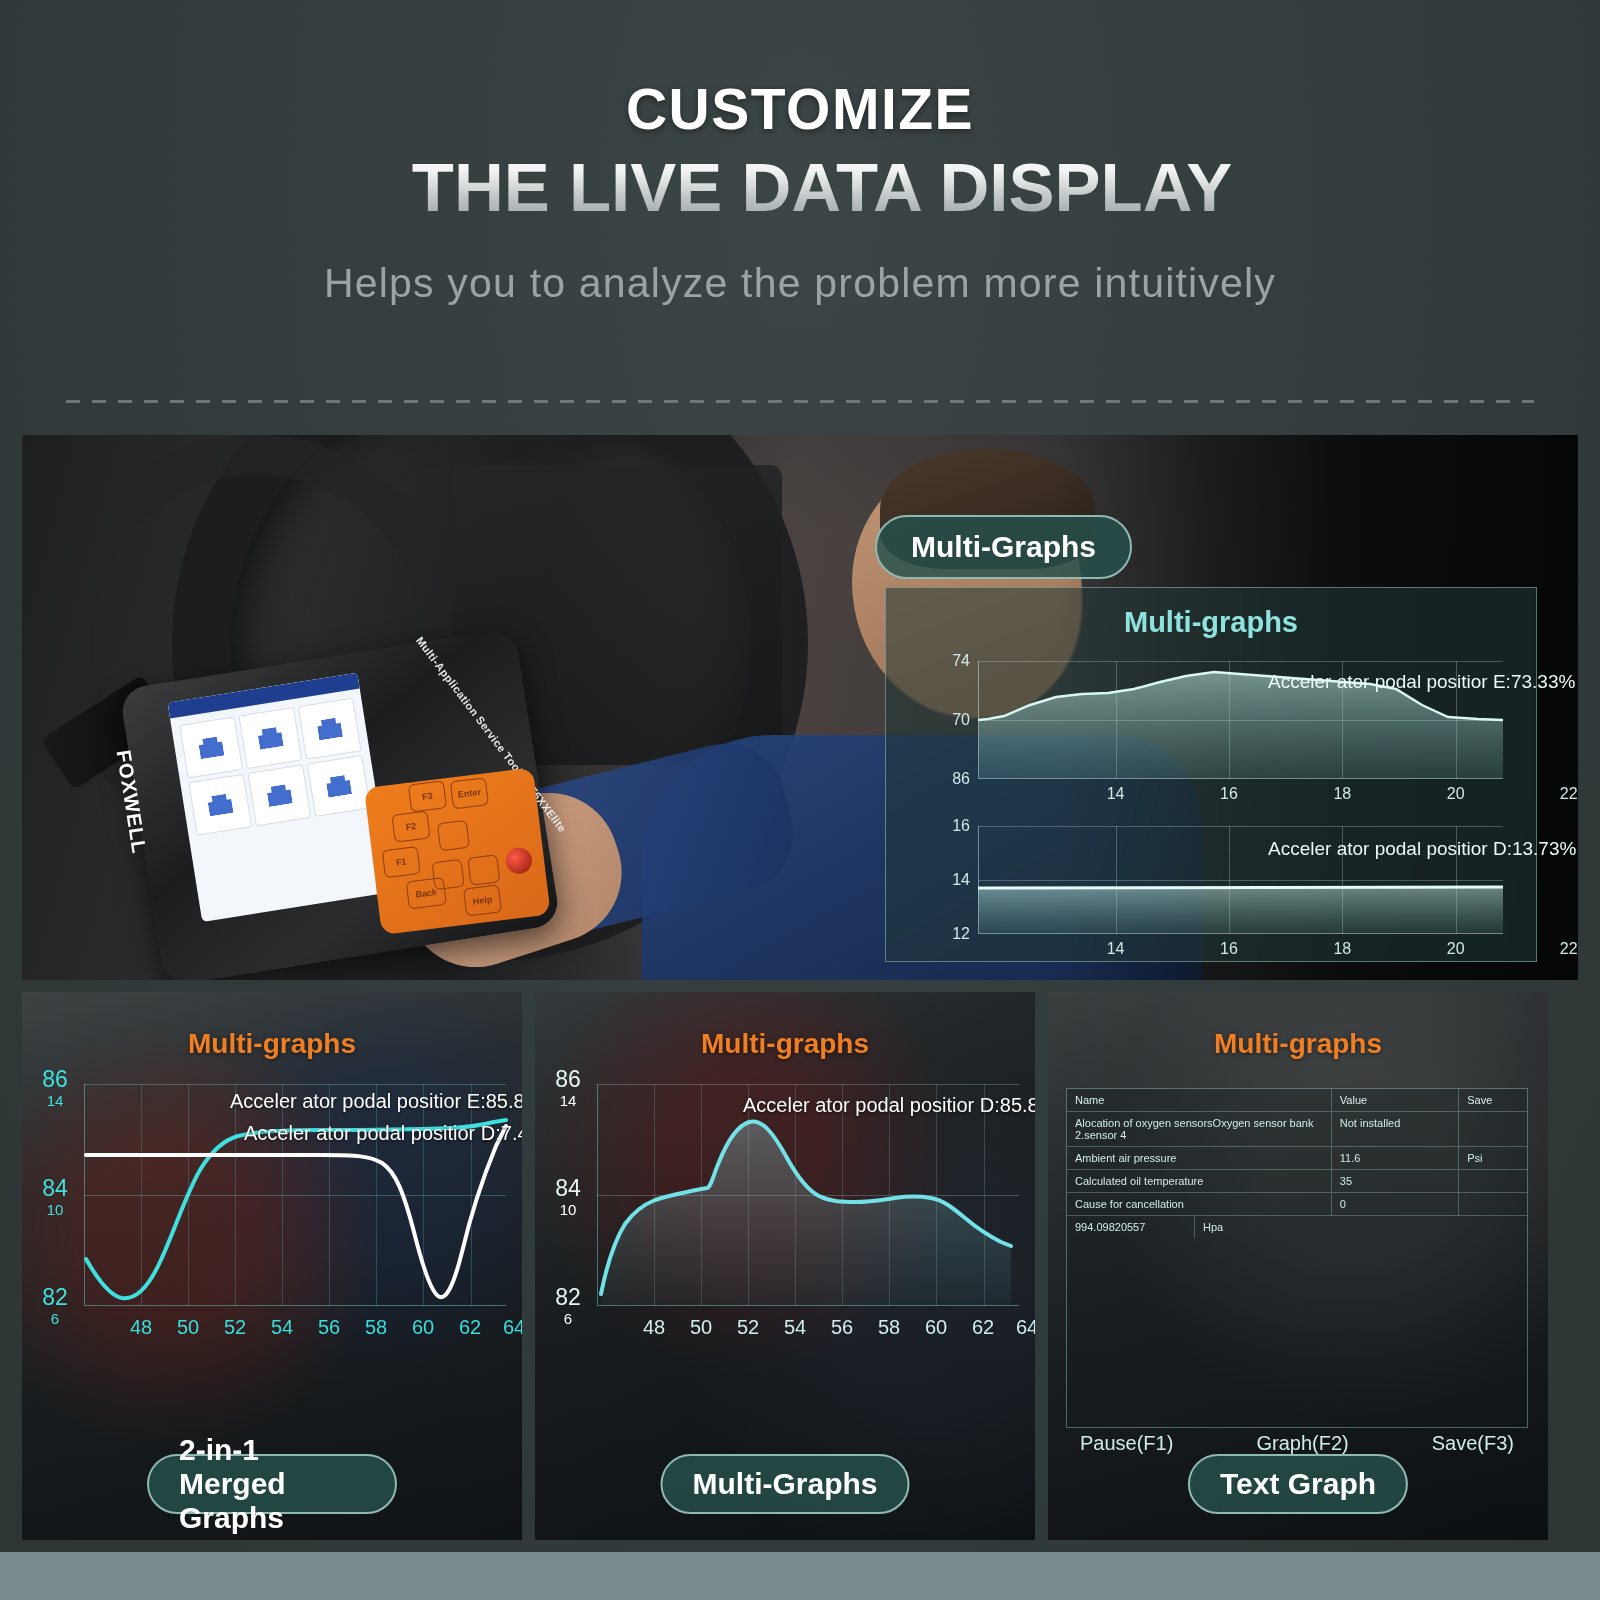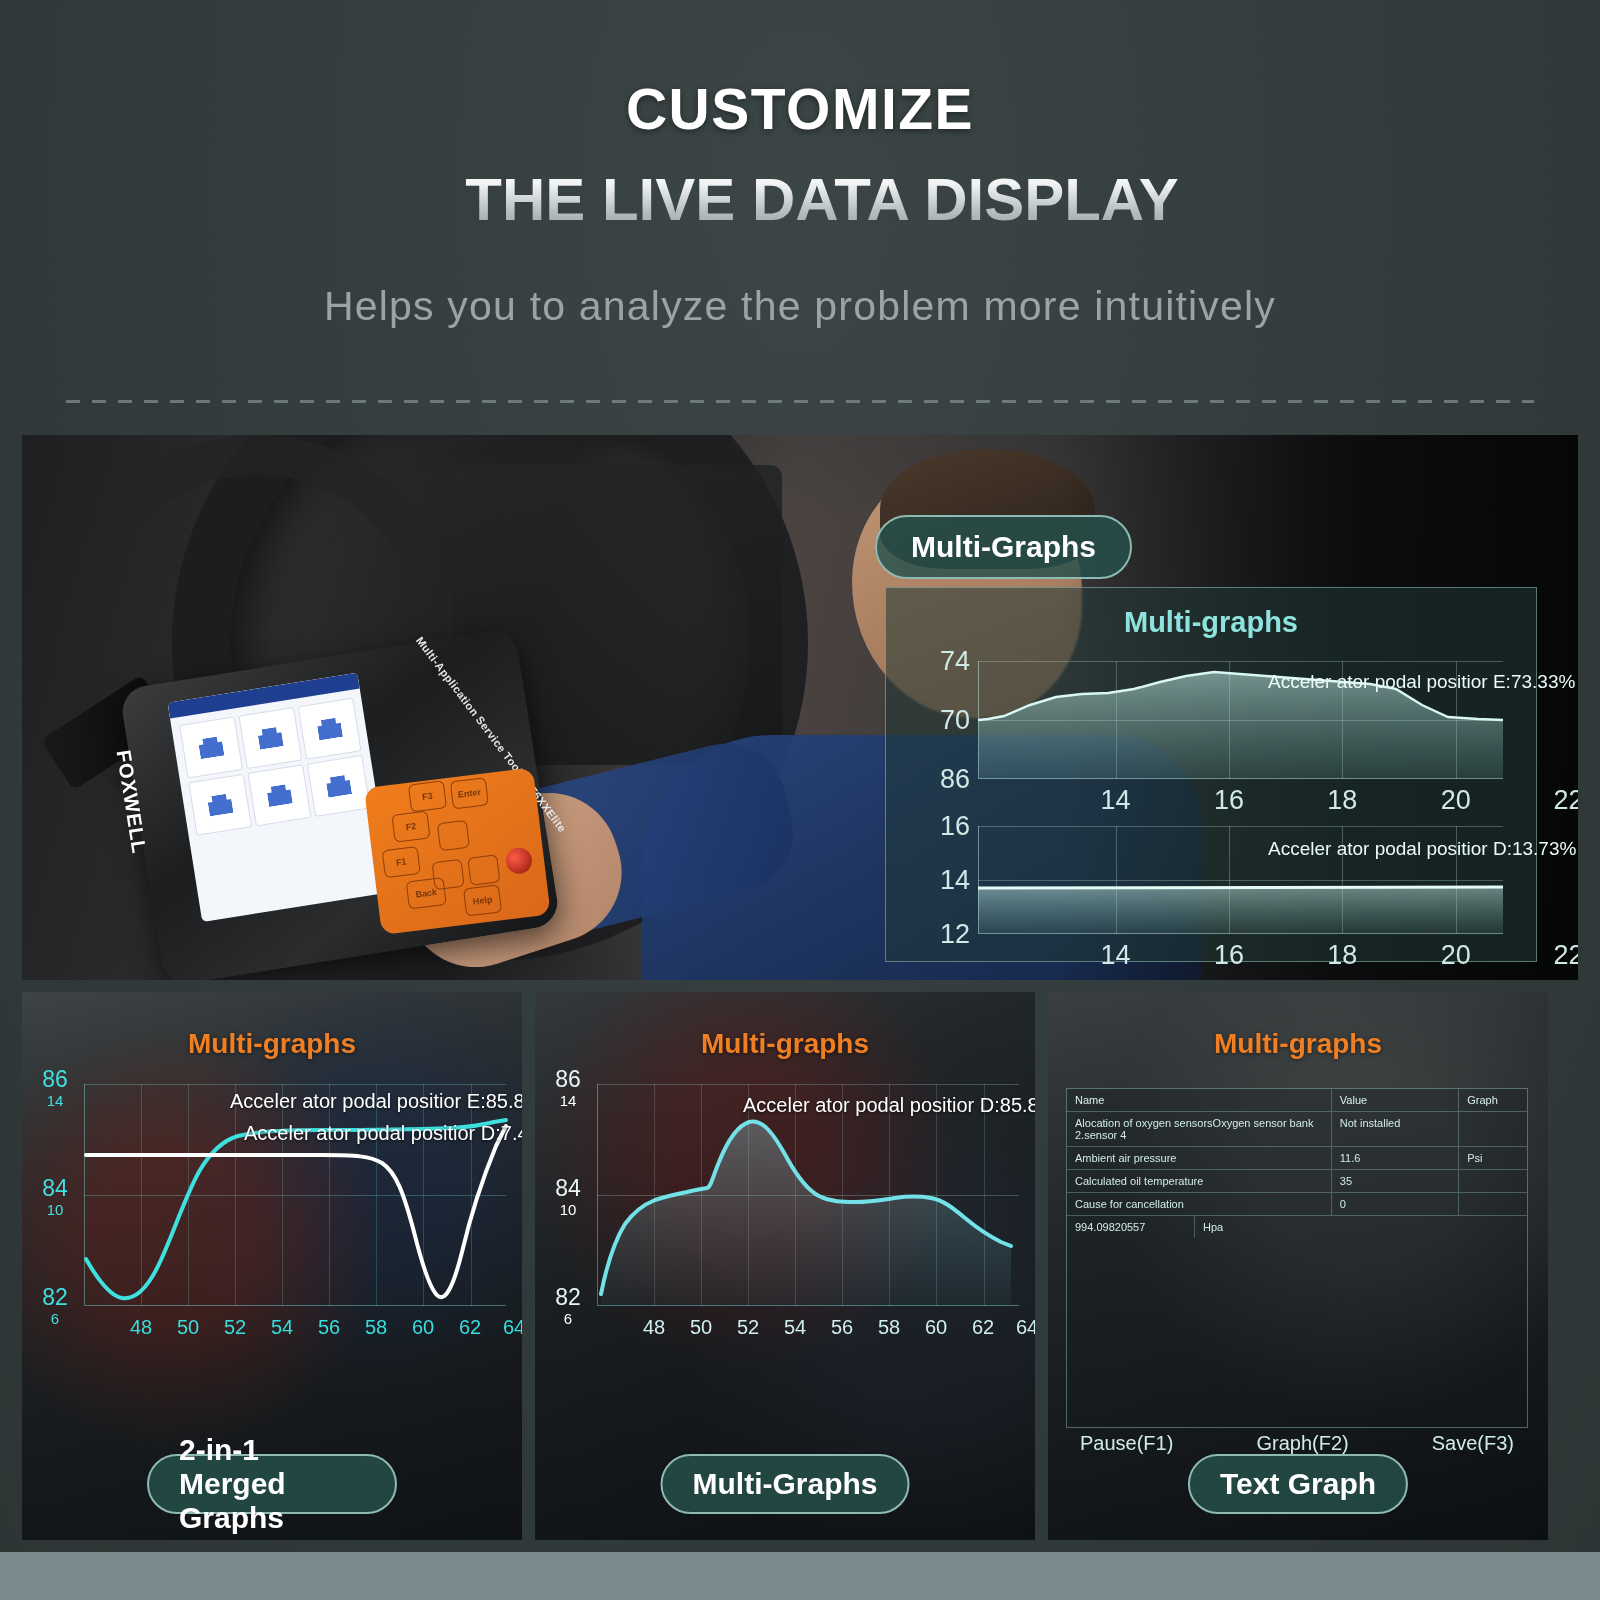--- a/index.html
+++ b/index.html
@@ -20,22 +20,22 @@
   
   .header{position:absolute;left:0;top:0;width:1600px;height:435px;text-align:center;}
   .kicker{
     margin:0;padding-top:76px;
     font-size:57px;font-weight:bold;letter-spacing:1.5px;
     color:#ffffff;
     font-family:"Liberation Sans", sans-serif;
     text-shadow:0 2px 6px rgba(0,0,0,.45);
   }
   .headline{
-    margin:16px;padding-top:10px;
-    font-size:60px;font-weight:bold;letter-spacing:0px;
+    margin:0;padding-top:10px;
+    font-size:69px;font-weight:bold;letter-spacing:0px;
     background:linear-gradient(180deg,#ffffff 0%,#f2f4f4 35%,#b9c0c1 72%,#97a0a1 100%);
     -webkit-background-clip:text;background-clip:text;color:transparent;
     font-family:"Liberation Sans", sans-serif;
     line-height:1.05;
     padding-left:44px;
   }
   .subline{
     margin:0;padding-top:36px;
     font-size:41px;font-weight:400;letter-spacing:1.2px;
     color:#9aa4a5;
@@ -121,21 +121,21 @@
   .hero-chart{
     position:absolute;left:863px;top:152px;width:652px;height:375px;
     border:1px solid rgba(150,190,186,.55);
     background:rgba(32,56,55,.55);
     backdrop-filter:blur(1px);
     box-sizing:border-box;
   }
   .hc-title{text-align:center;color:#8fe3de;font-size:29px;font-weight:bold;margin-top:18px;}
   .chartbox{position:relative;box-sizing:border-box;}
   .gridline-h,.gridline-v{position:absolute;background:rgba(190,222,219,.30);}
-  .axis-lbl{position:absolute;color:#cfe9e6;font-size:27px;}
+  .axis-lbl{position:absolute;color:#cfe9e6;font-size:16px;}
   .axis-lbl.x{transform:translateX(-50%);}
   .axis-lbl.y{transform:translateY(-50%);text-align:right;}
   .series-lbl{position:absolute;color:#eafbf9;font-size:19px;white-space:nowrap;}
 
   
   .bottom{position:absolute;left:0;top:992px;width:1600px;height:560px;}
   .panel{position:absolute;top:0;width:500px;height:548px;overflow:hidden;background:#13161a;}
   .p1{left:22px;} .p2{left:535px;} .p3{left:1048px;}
   .pbg{position:absolute;inset:0;}
   .pbg.a{background:
@@ -412,21 +412,21 @@
 
   <div class="panel p3">
     <div class="pbg c"></div>
     <div class="pshade"></div>
     <div class="p-title">Multi-graphs</div>
 
     <div class="ttable">
       <div class="trow thead">
         <div class="c-name">Name</div>
         <div class="c-val">Value</div>
-        <div class="c-unit">Graph</div>
+        <div class="c-unit">Save</div>
       </div>
       <div class="trow">
         <div class="c-name">Alocation of oxygen sensorsOxygen sensor bank 2.sensor 4</div>
         <div class="c-val">Not installed</div>
         <div class="c-unit"></div>
       </div>
       <div class="trow">
         <div class="c-name">Ambient air pressure</div>
         <div class="c-val">11.6</div>
         <div class="c-unit">Psi</div>

